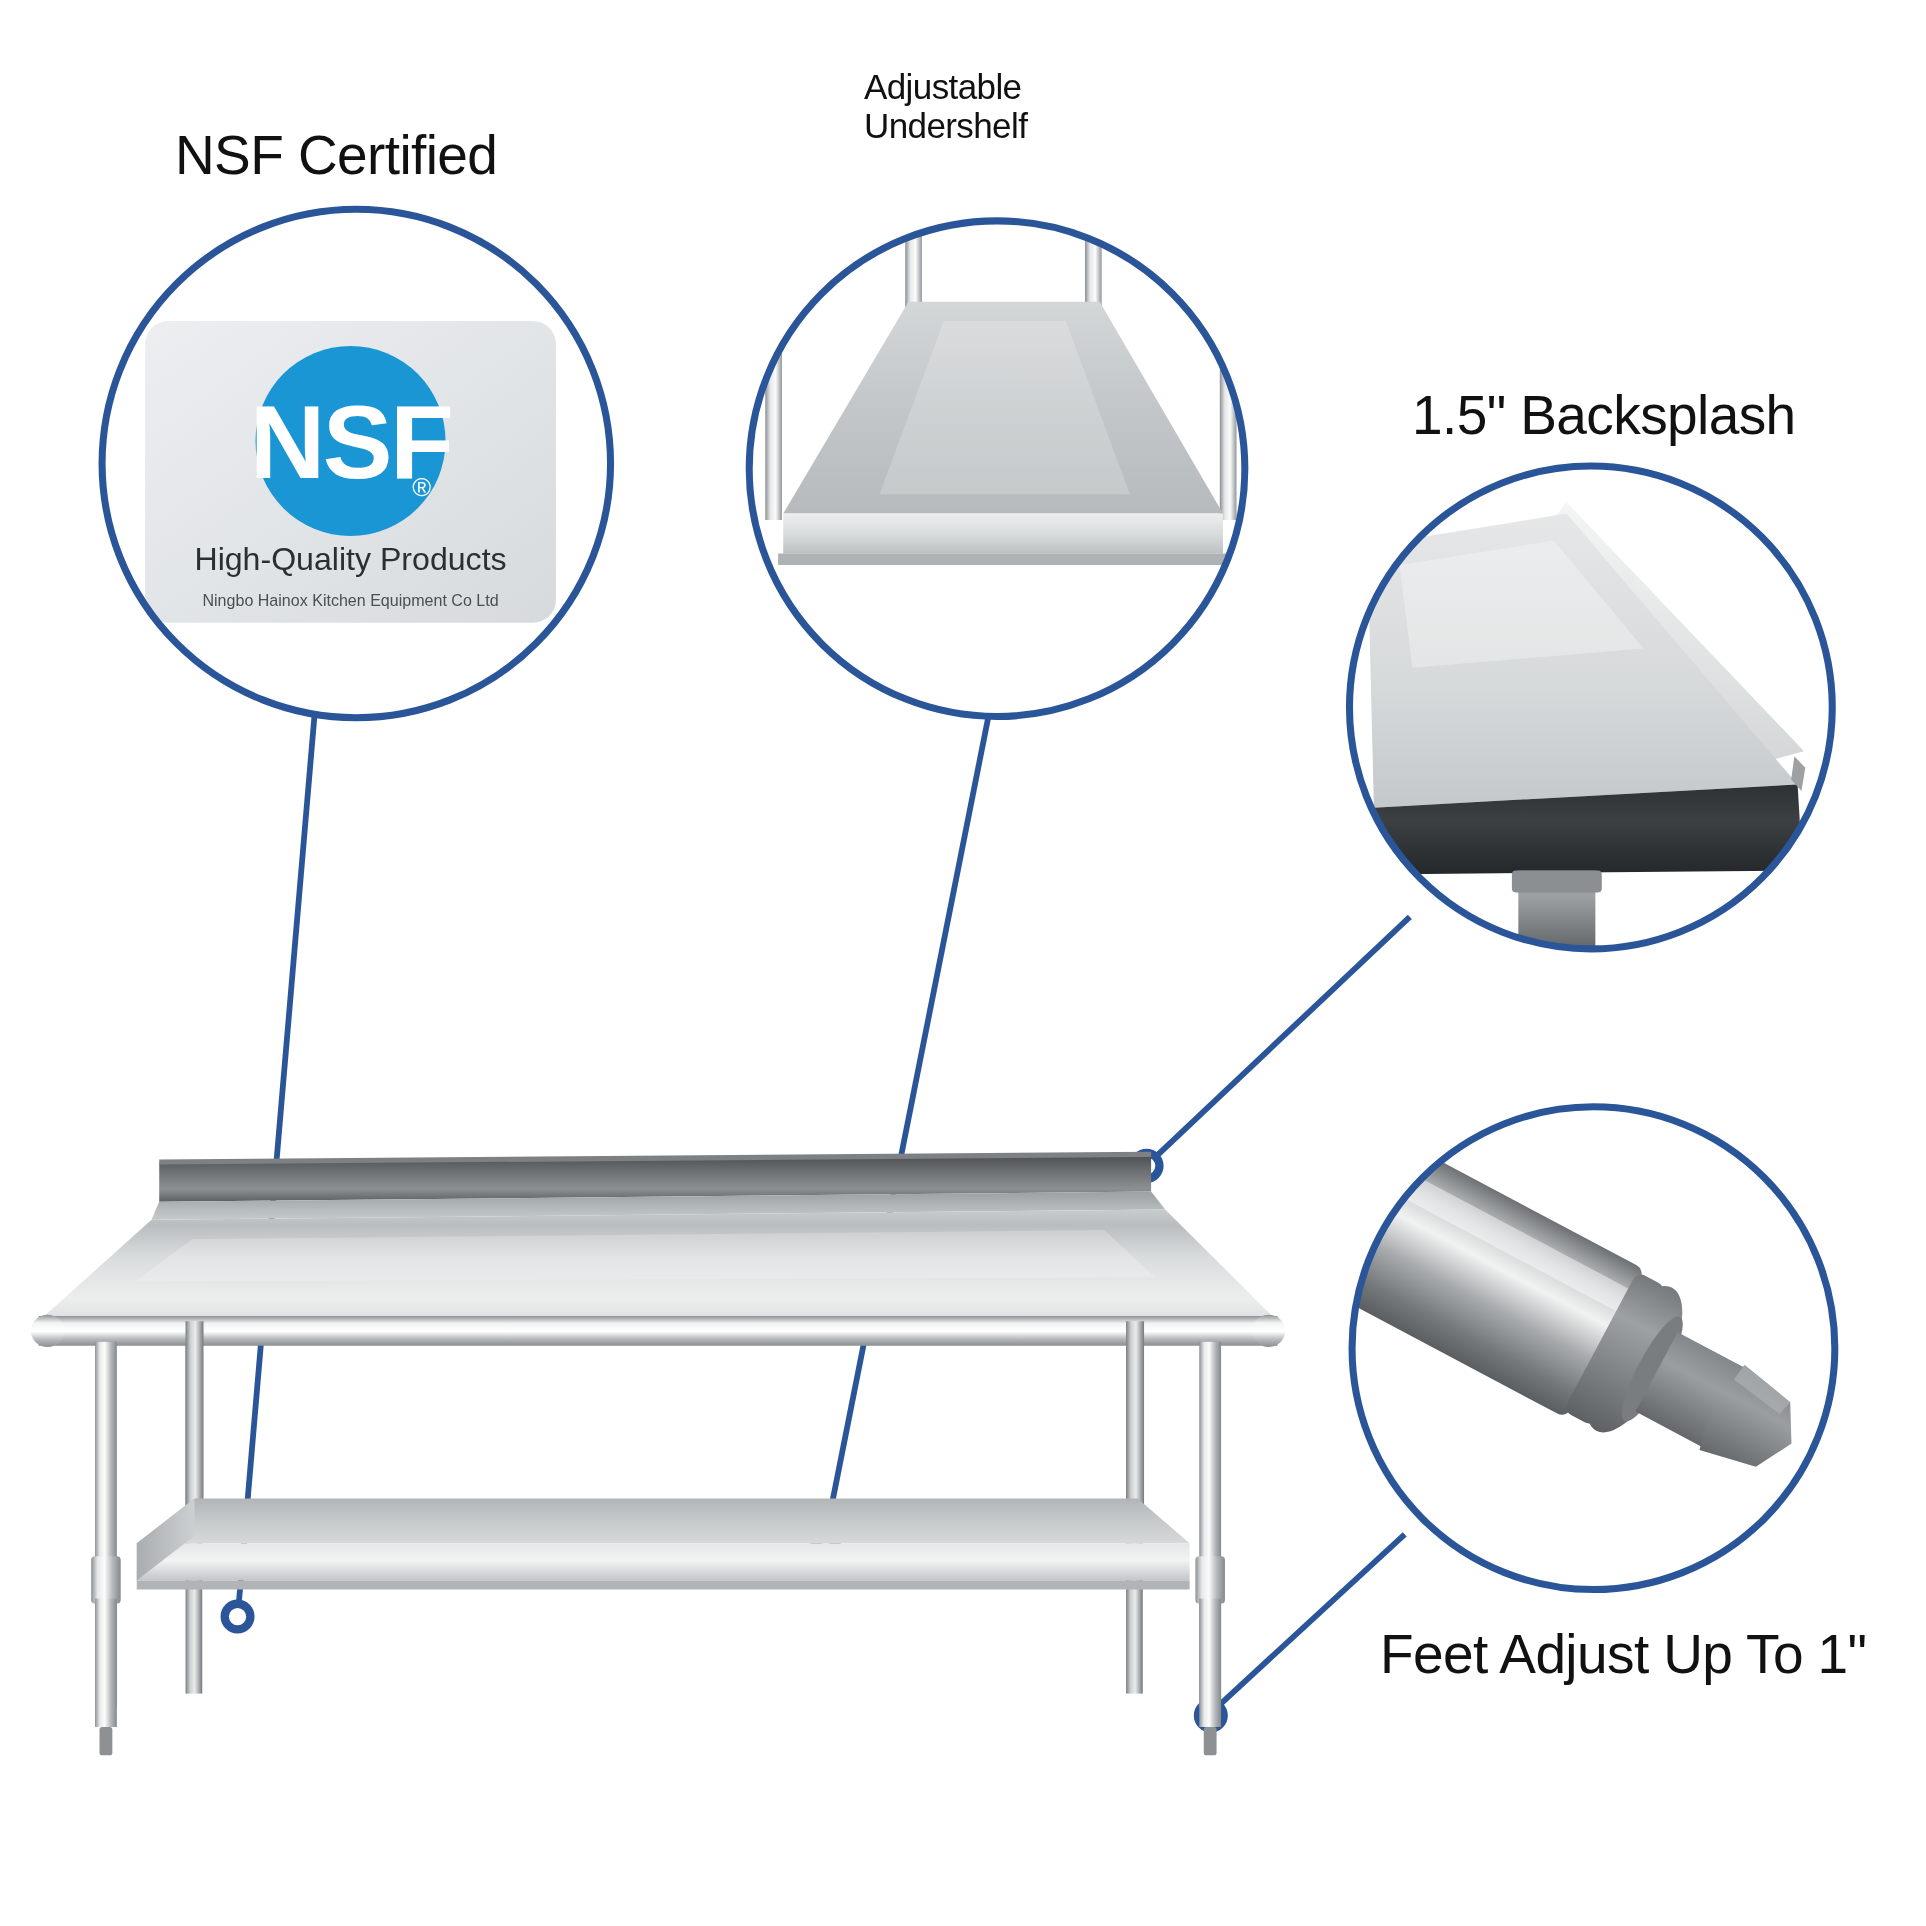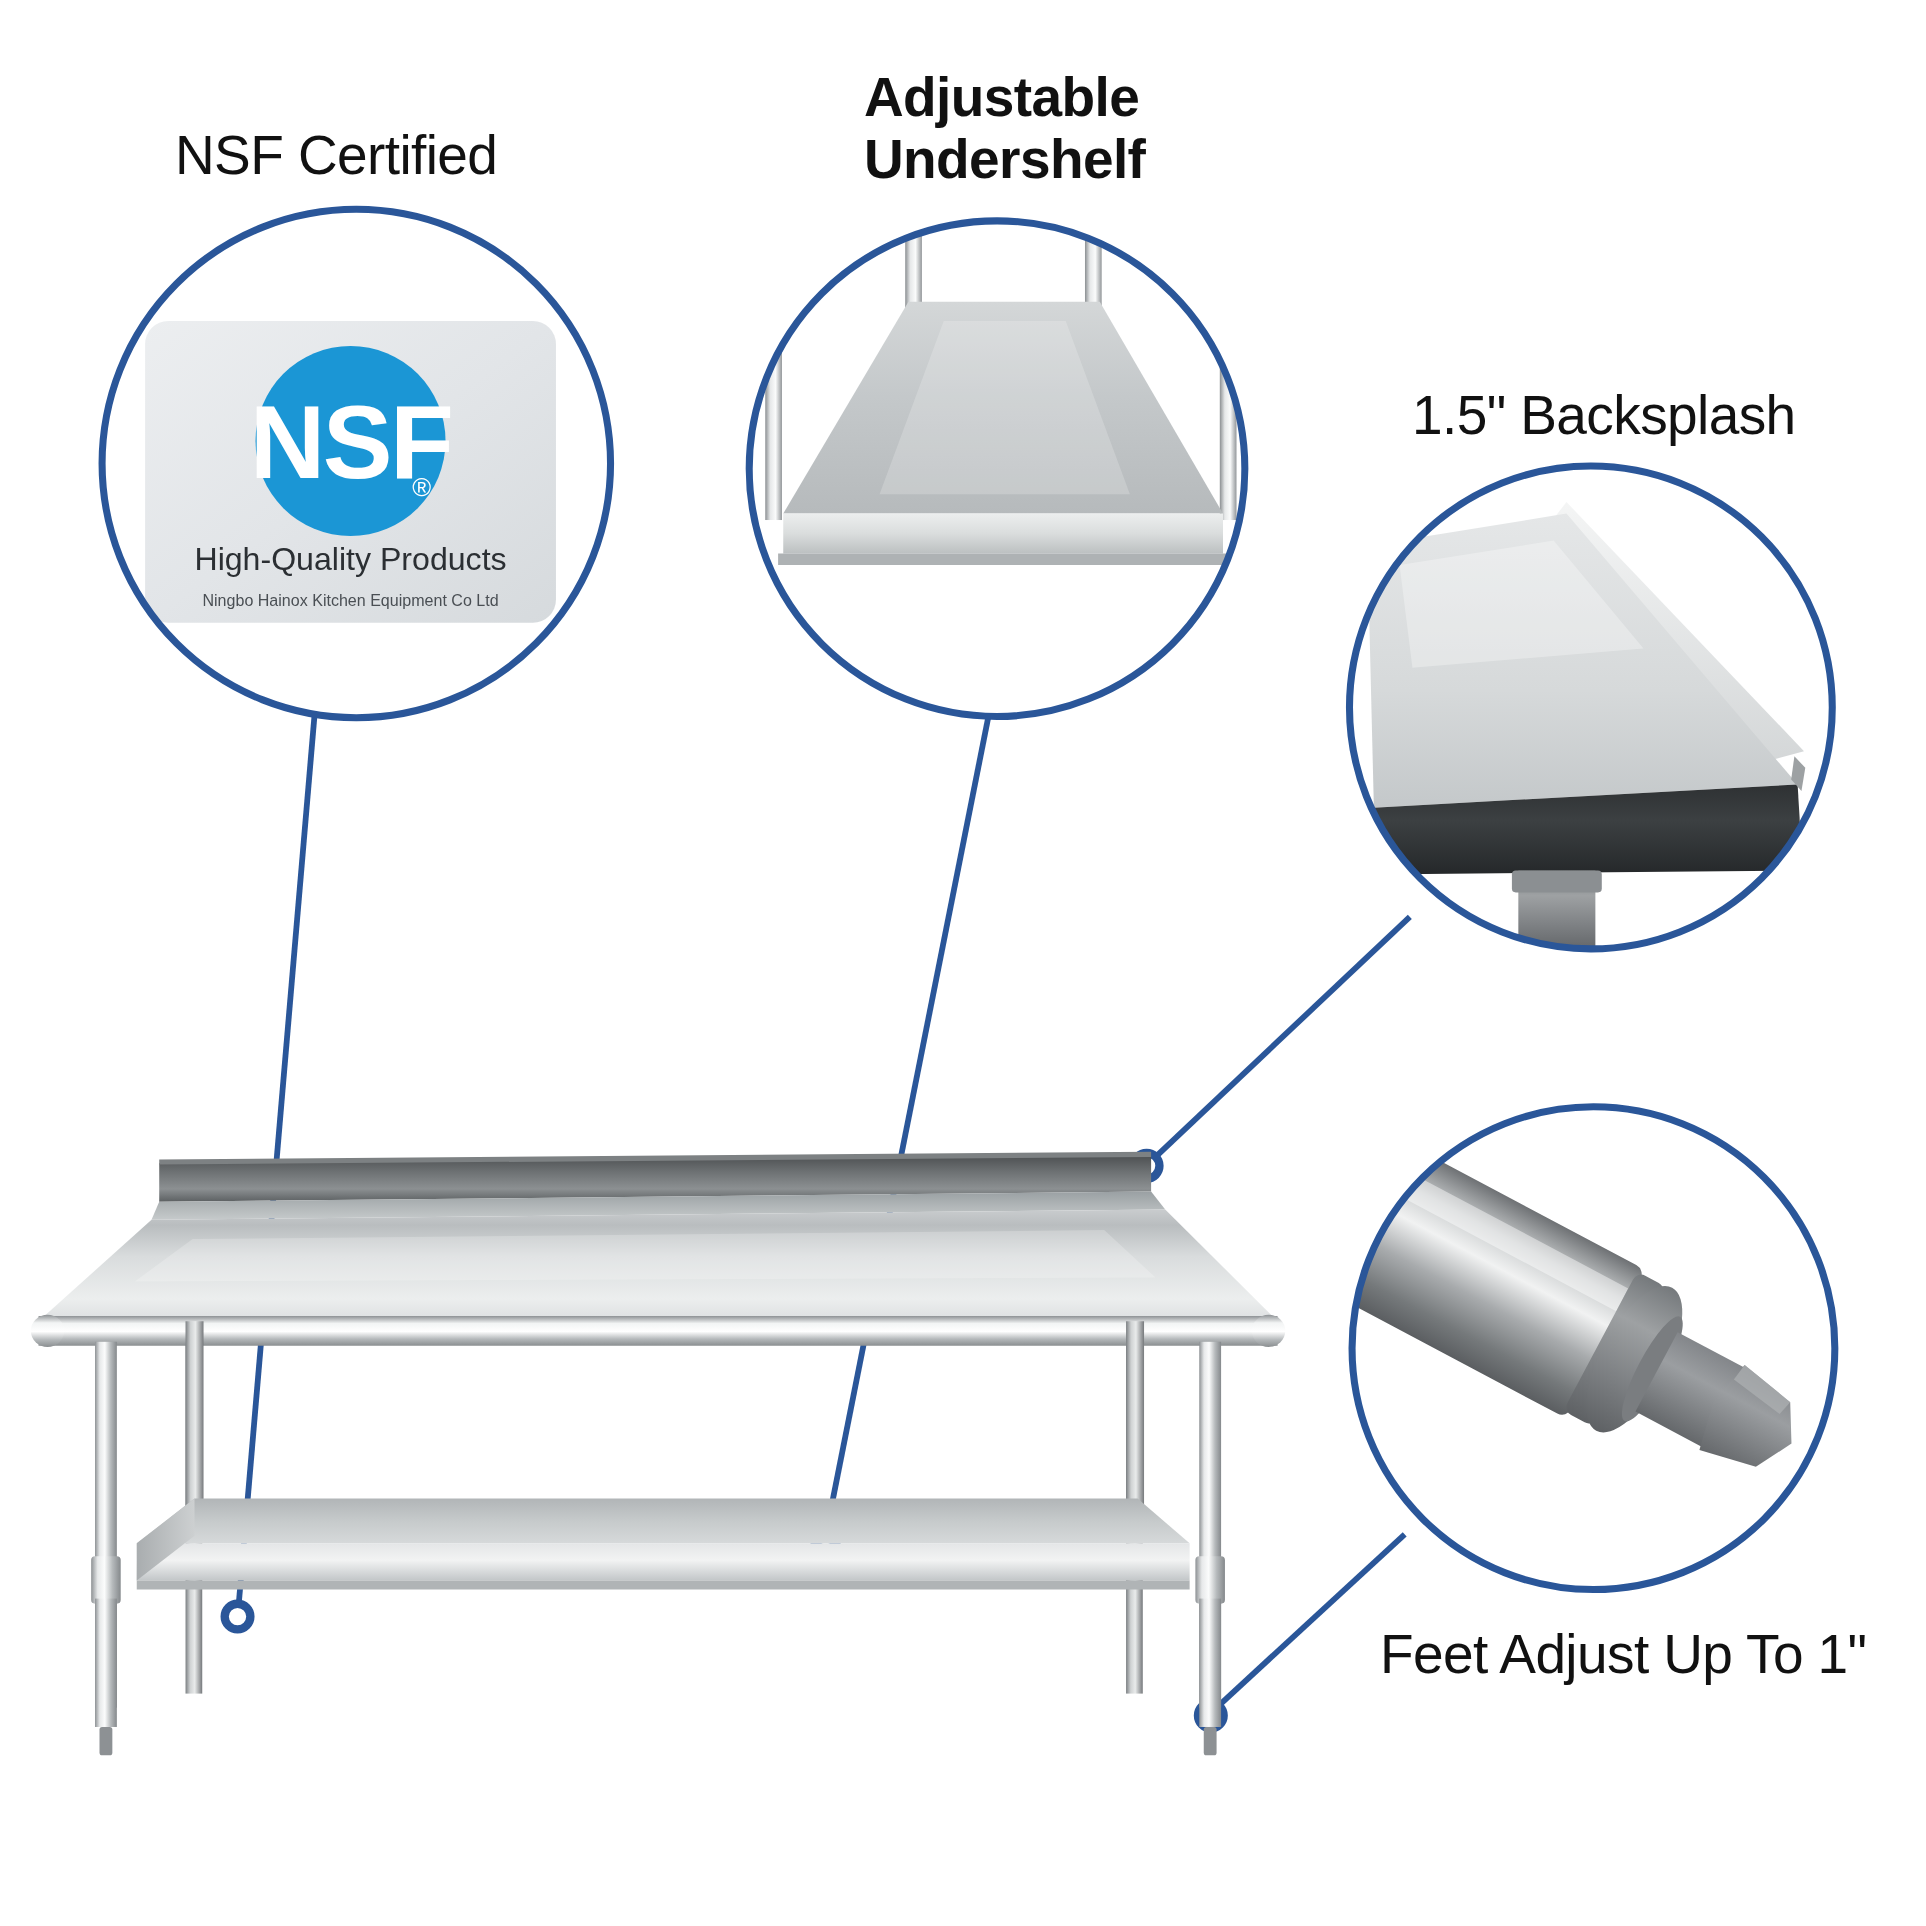--- a/index.html
+++ b/index.html
@@ -2,21 +2,21 @@
 <html style="font-size:10.3px"><head>
 <meta charset="utf-8">
 <style>
   html,body{margin:0;padding:0;background:#fff;}
   body{width:1926px;height:1926px;position:relative;overflow:hidden;
        font-family:"Liberation Sans","DejaVu Sans",sans-serif;color:#111;}
   #stage{position:absolute;inset:0;width:1926px;height:1926px;}
   .label{position:absolute;font-weight:400;letter-spacing:-0.6px;line-height:1.12;
          white-space:pre-line;color:#111;}
   #lbl-nsf{left:175px;top:125px;font-size:55px;}
-  #lbl-shelf{left:864px;top:67px;font-size:55px;font-weight:bold;}
+  #lbl-shelf{left:864px;top:67px;font-size:35px;}
   #lbl-back{left:1412px;top:385px;font-size:55px;}
   #lbl-feet{left:1380px;top:1624px;font-size:55px;}
   svg{position:absolute;left:0;top:0;width:1926px;height:1926px;overflow:visible;}
 </style>
 </head>
 <body>
 
 <div id="stage">
 
   <svg viewBox="0 0 3000 3000">

